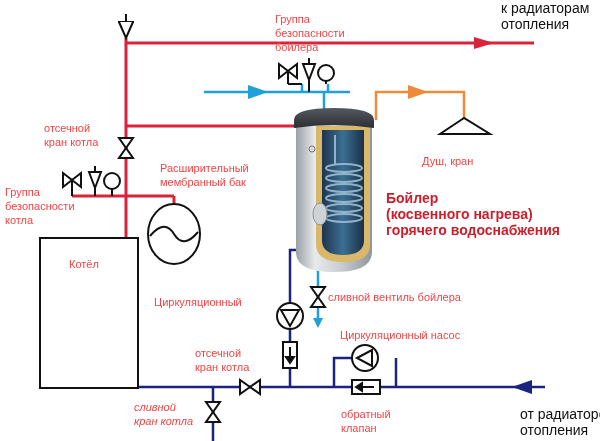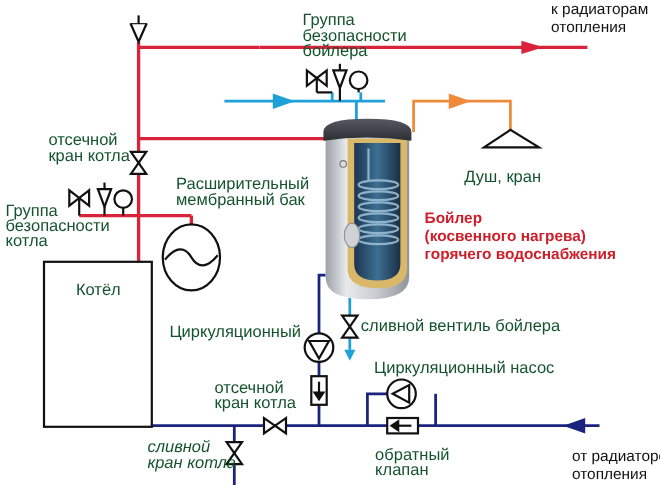--- a/index.html
+++ b/index.html
@@ -1,19 +1,19 @@
 <!DOCTYPE html>
 <html><head>
 <meta charset="utf-8">
 <style>
   html, body { margin: 0; padding: 0; background: #ffffff; }
   body { width: 600px; height: 441px; position: relative; overflow: hidden;
          font-family: "Liberation Sans", "DejaVu Sans", sans-serif; }
   svg.diagram { position: absolute; left: 0; top: 0; }
-  .lbl { position: absolute; font-size: 15px; line-height: 14px; color: #14532d; white-space: nowrap; }
+  .lbl { position: absolute; font-size: 11px; line-height: 14px; color: #ef4444; white-space: nowrap; }
   .lbl-lg { font-size: 14px; line-height: 16px; color: #111; margin-left: 36px; }
   .lbl-red { color: #cc1f2b; font-weight: bold; font-size: 14px; line-height: 16px; }
   .lbl div { display: block; }
 </style>
 </head>
 <body>
 
 <svg class="diagram" width="600" height="441" viewBox="0 0 600 441" xmlns="http://www.w3.org/2000/svg">
   <defs>
     <linearGradient id="tankBody" x1="0" x2="1" y1="0" y2="0">

